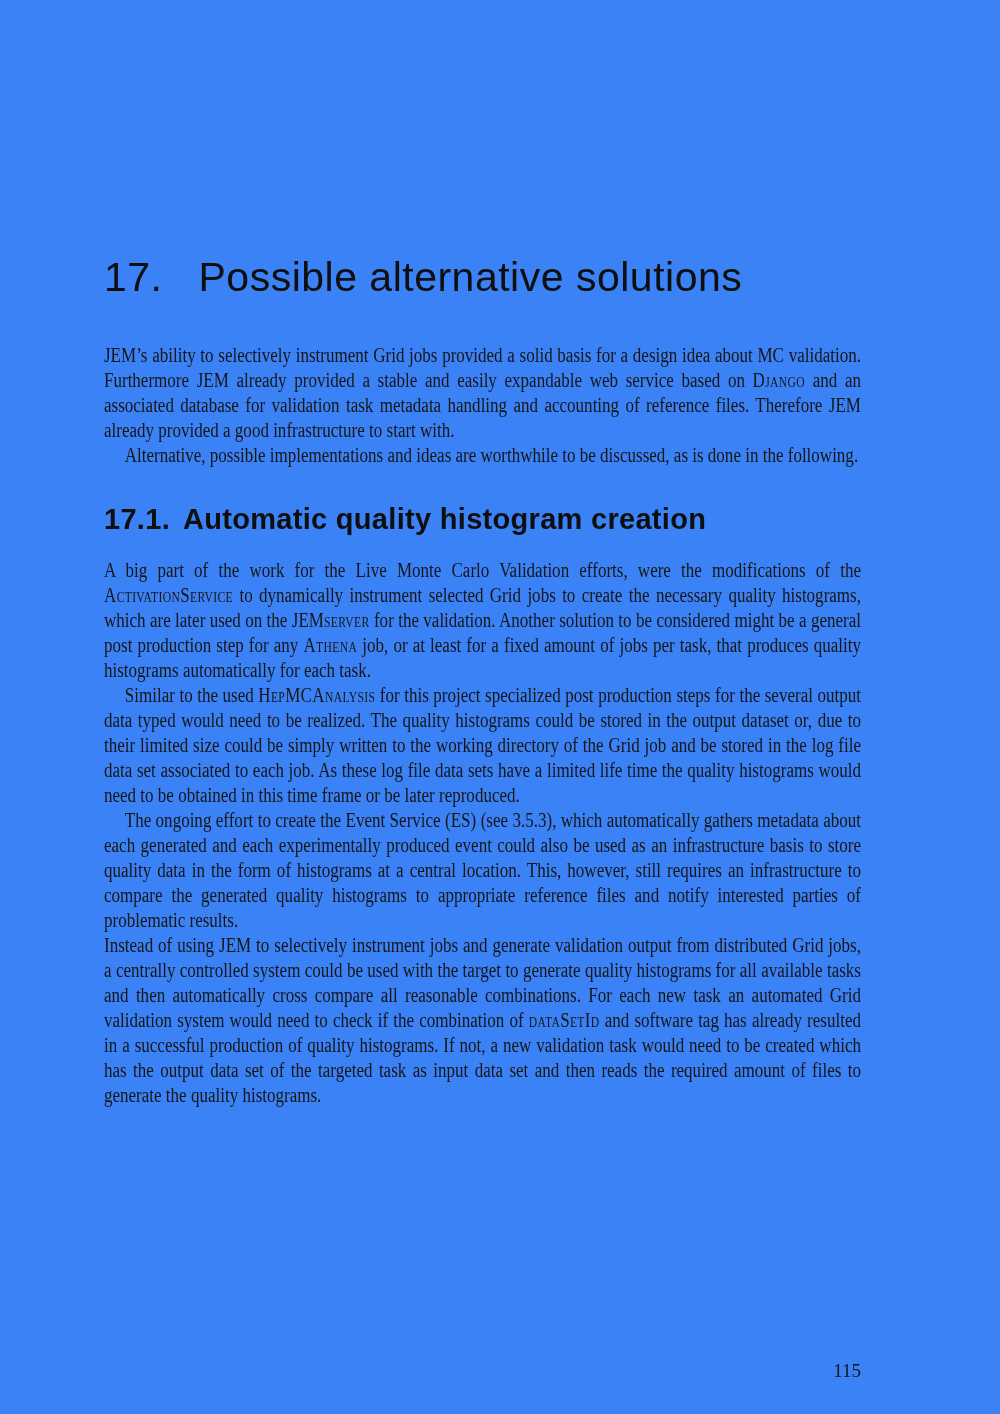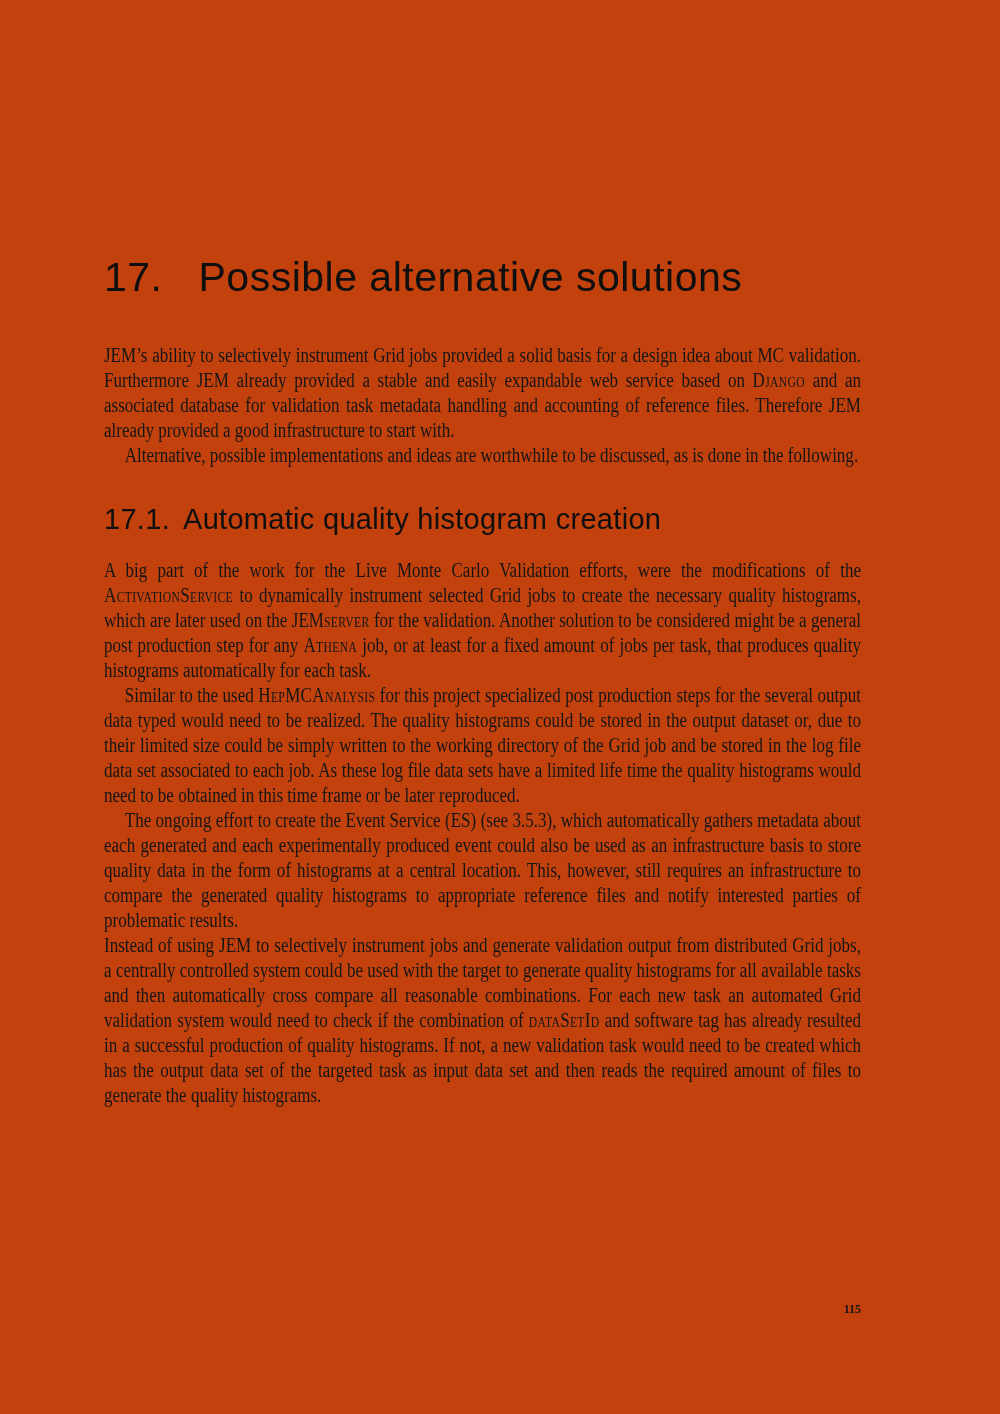--- a/index.html
+++ b/index.html
@@ -4,21 +4,21 @@
 <style>
   html, body {
     margin: 0;
     padding: 0;
     background: #ffffff;
   }
   .page {
     position: relative;
     width: 1000px;
     height: 1414px;
-    background: #c2410c;
+    background: #3b82f6;
     box-sizing: border-box;
     padding: 255px 139px 0 104px;
     color: #161616;
     overflow: hidden;
   }
   h1.chapter {
     font-family: "Liberation Sans", sans-serif;
     font-weight: 400;
     font-size: 41px;
     line-height: 44px;
@@ -26,21 +26,21 @@
     letter-spacing: 0.5px;
     color: #0f0f0f;
     white-space: nowrap;
   }
   h1.chapter .chnum {
     display: inline-block;
     margin-right: 36px;
   }
   h2.section {
     font-family: "Liberation Sans", sans-serif;
-    font-weight: 400;
+    font-weight: 700;
     font-size: 29px;
     line-height: 34px;
     margin: 34px 0 22px 0;
     letter-spacing: 0.3px;
     color: #0f0f0f;
     white-space: nowrap;
   }
   h2.section .secnum {
     display: inline-block;
     margin-right: 13px;
@@ -61,27 +61,26 @@
   }
   .bodytext p.indent {
     text-indent: 25px;
   }
   .sc {
     font-variant: small-caps;
     letter-spacing: 0.02em;
   }
   .pageno {
     position: absolute;
-    top: 1298px;
+    top: 1360px;
     right: 139px;
     font-family: "Liberation Serif", serif;
-    font-size: 12px;
+    font-size: 19px;
     line-height: 22px;
     color: #161616;
-    font-weight: bold;
   }
 </style>
 </head>
 <body>
 
 <div class="page">
 
   <h1 class="chapter"><span class="chnum">17.</span><span>Possible alternative solutions</span></h1>
 
   <div class="bodytext">

